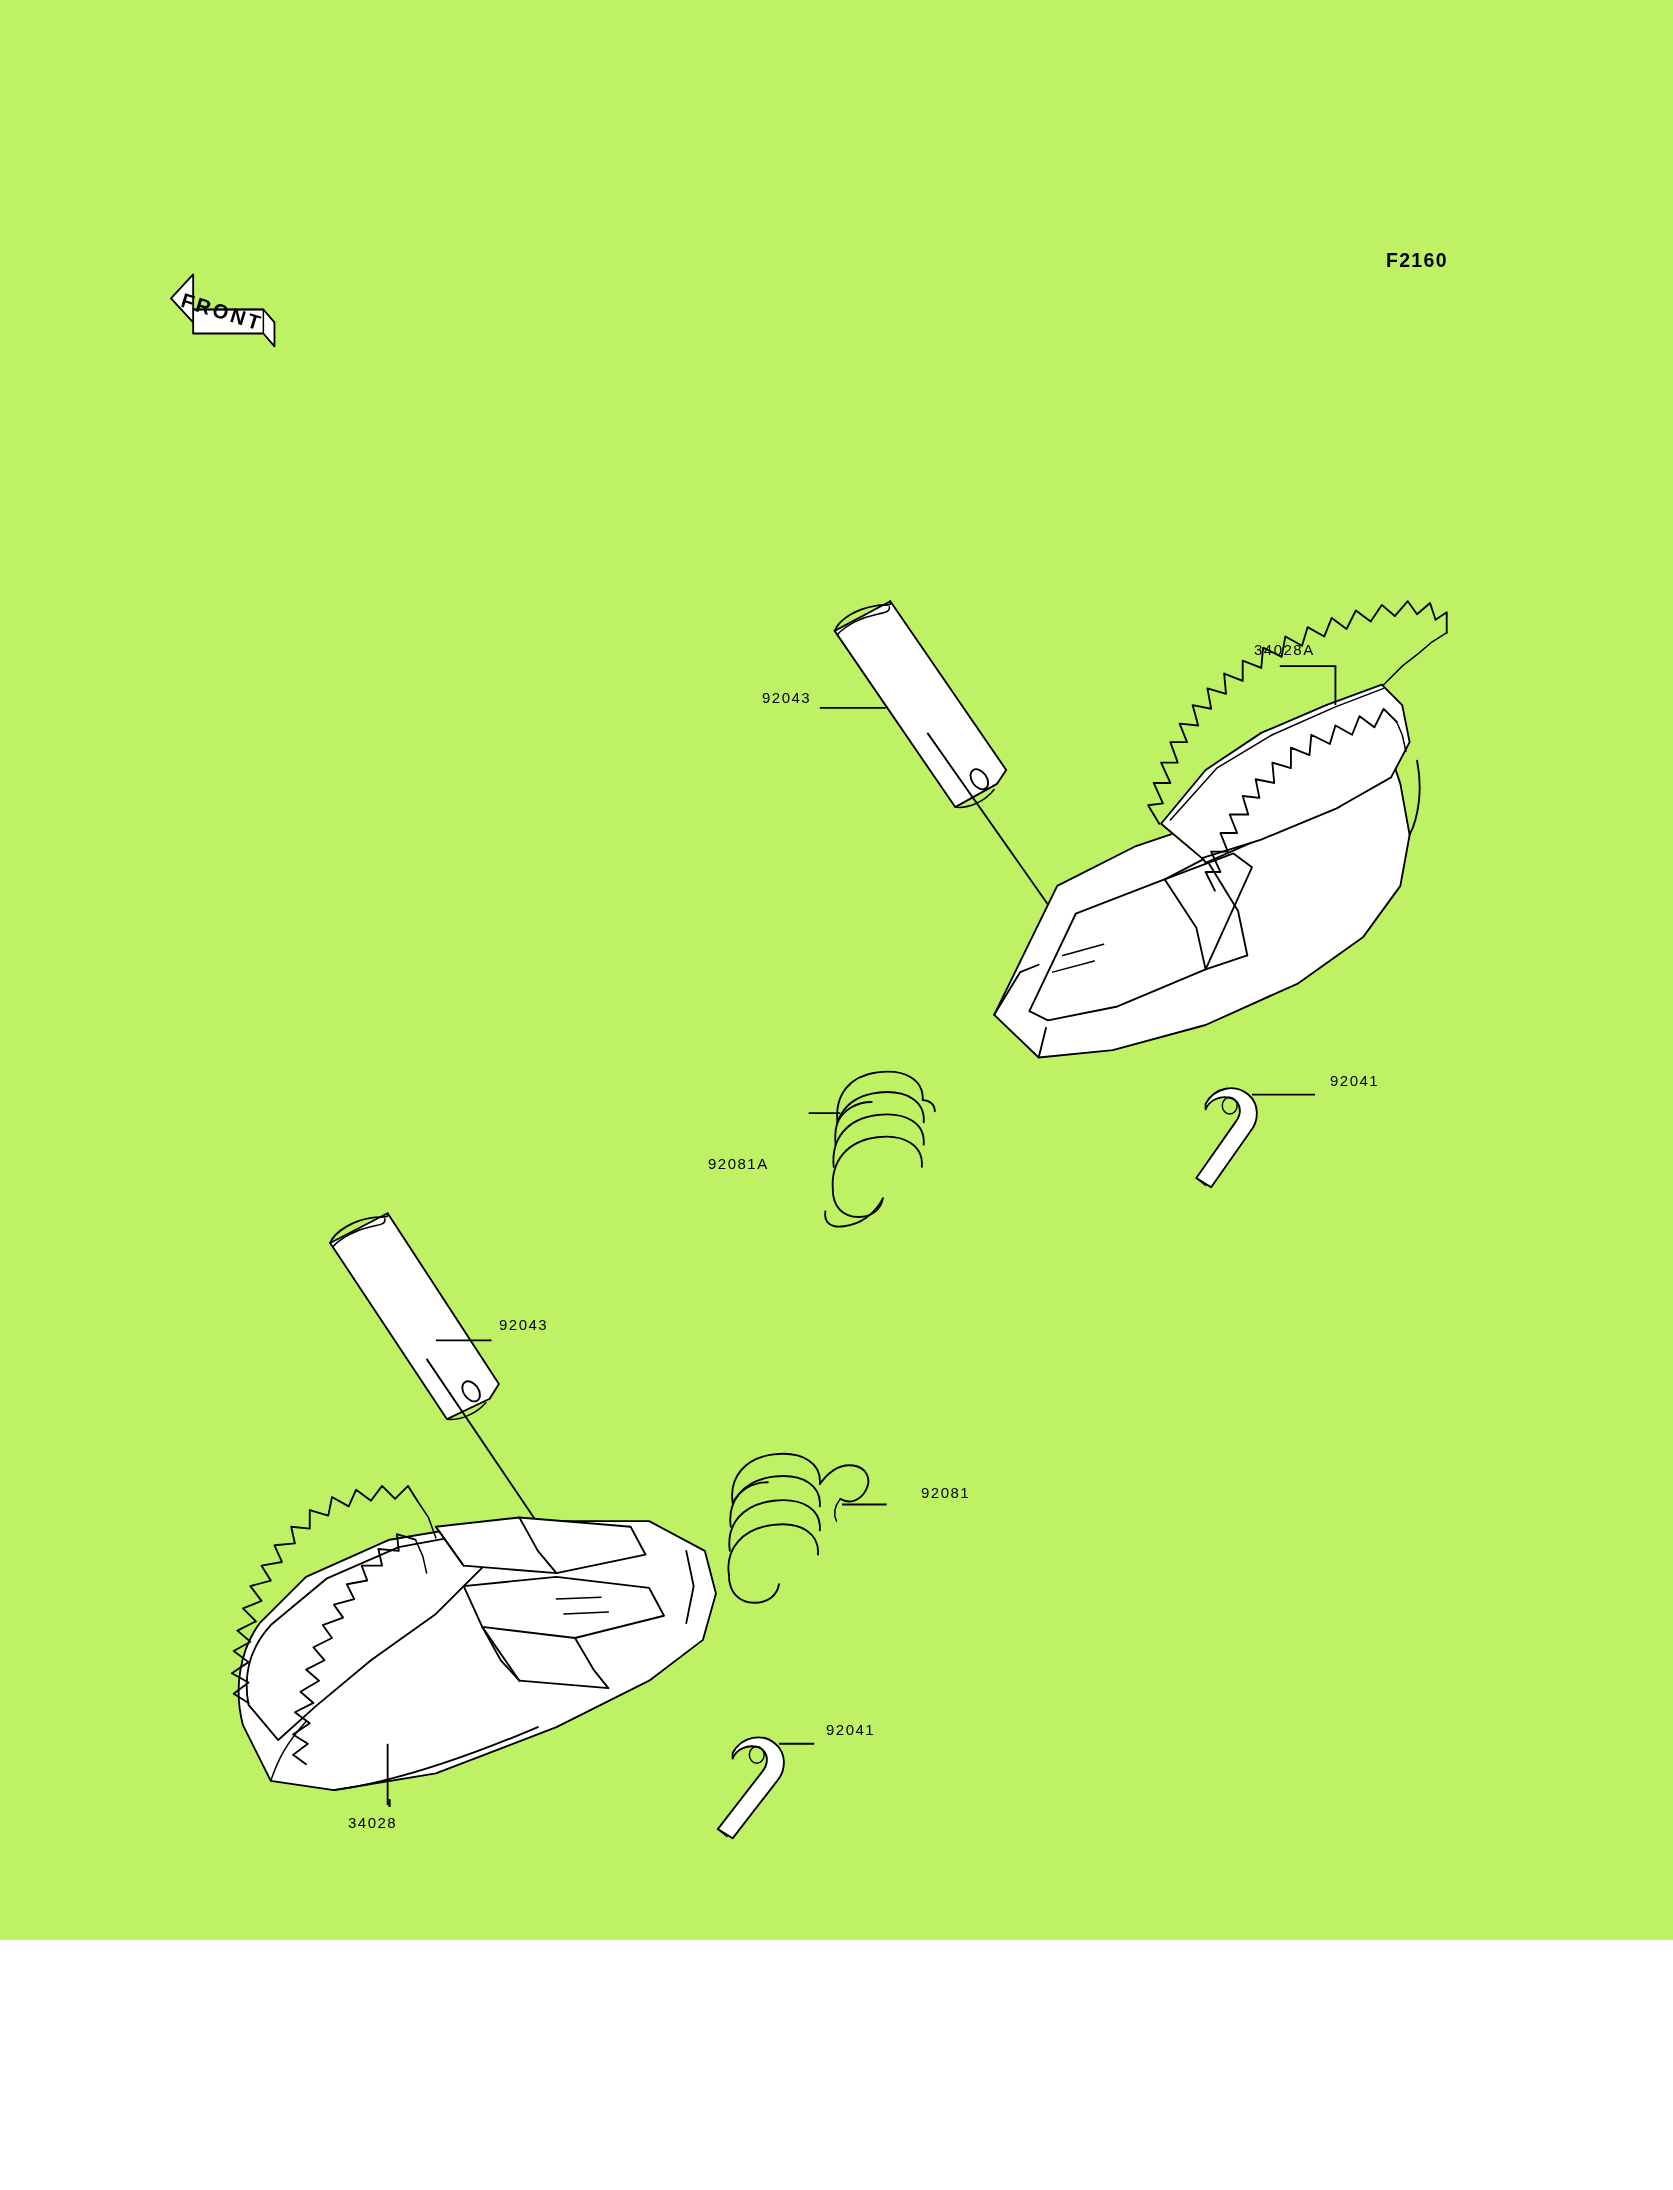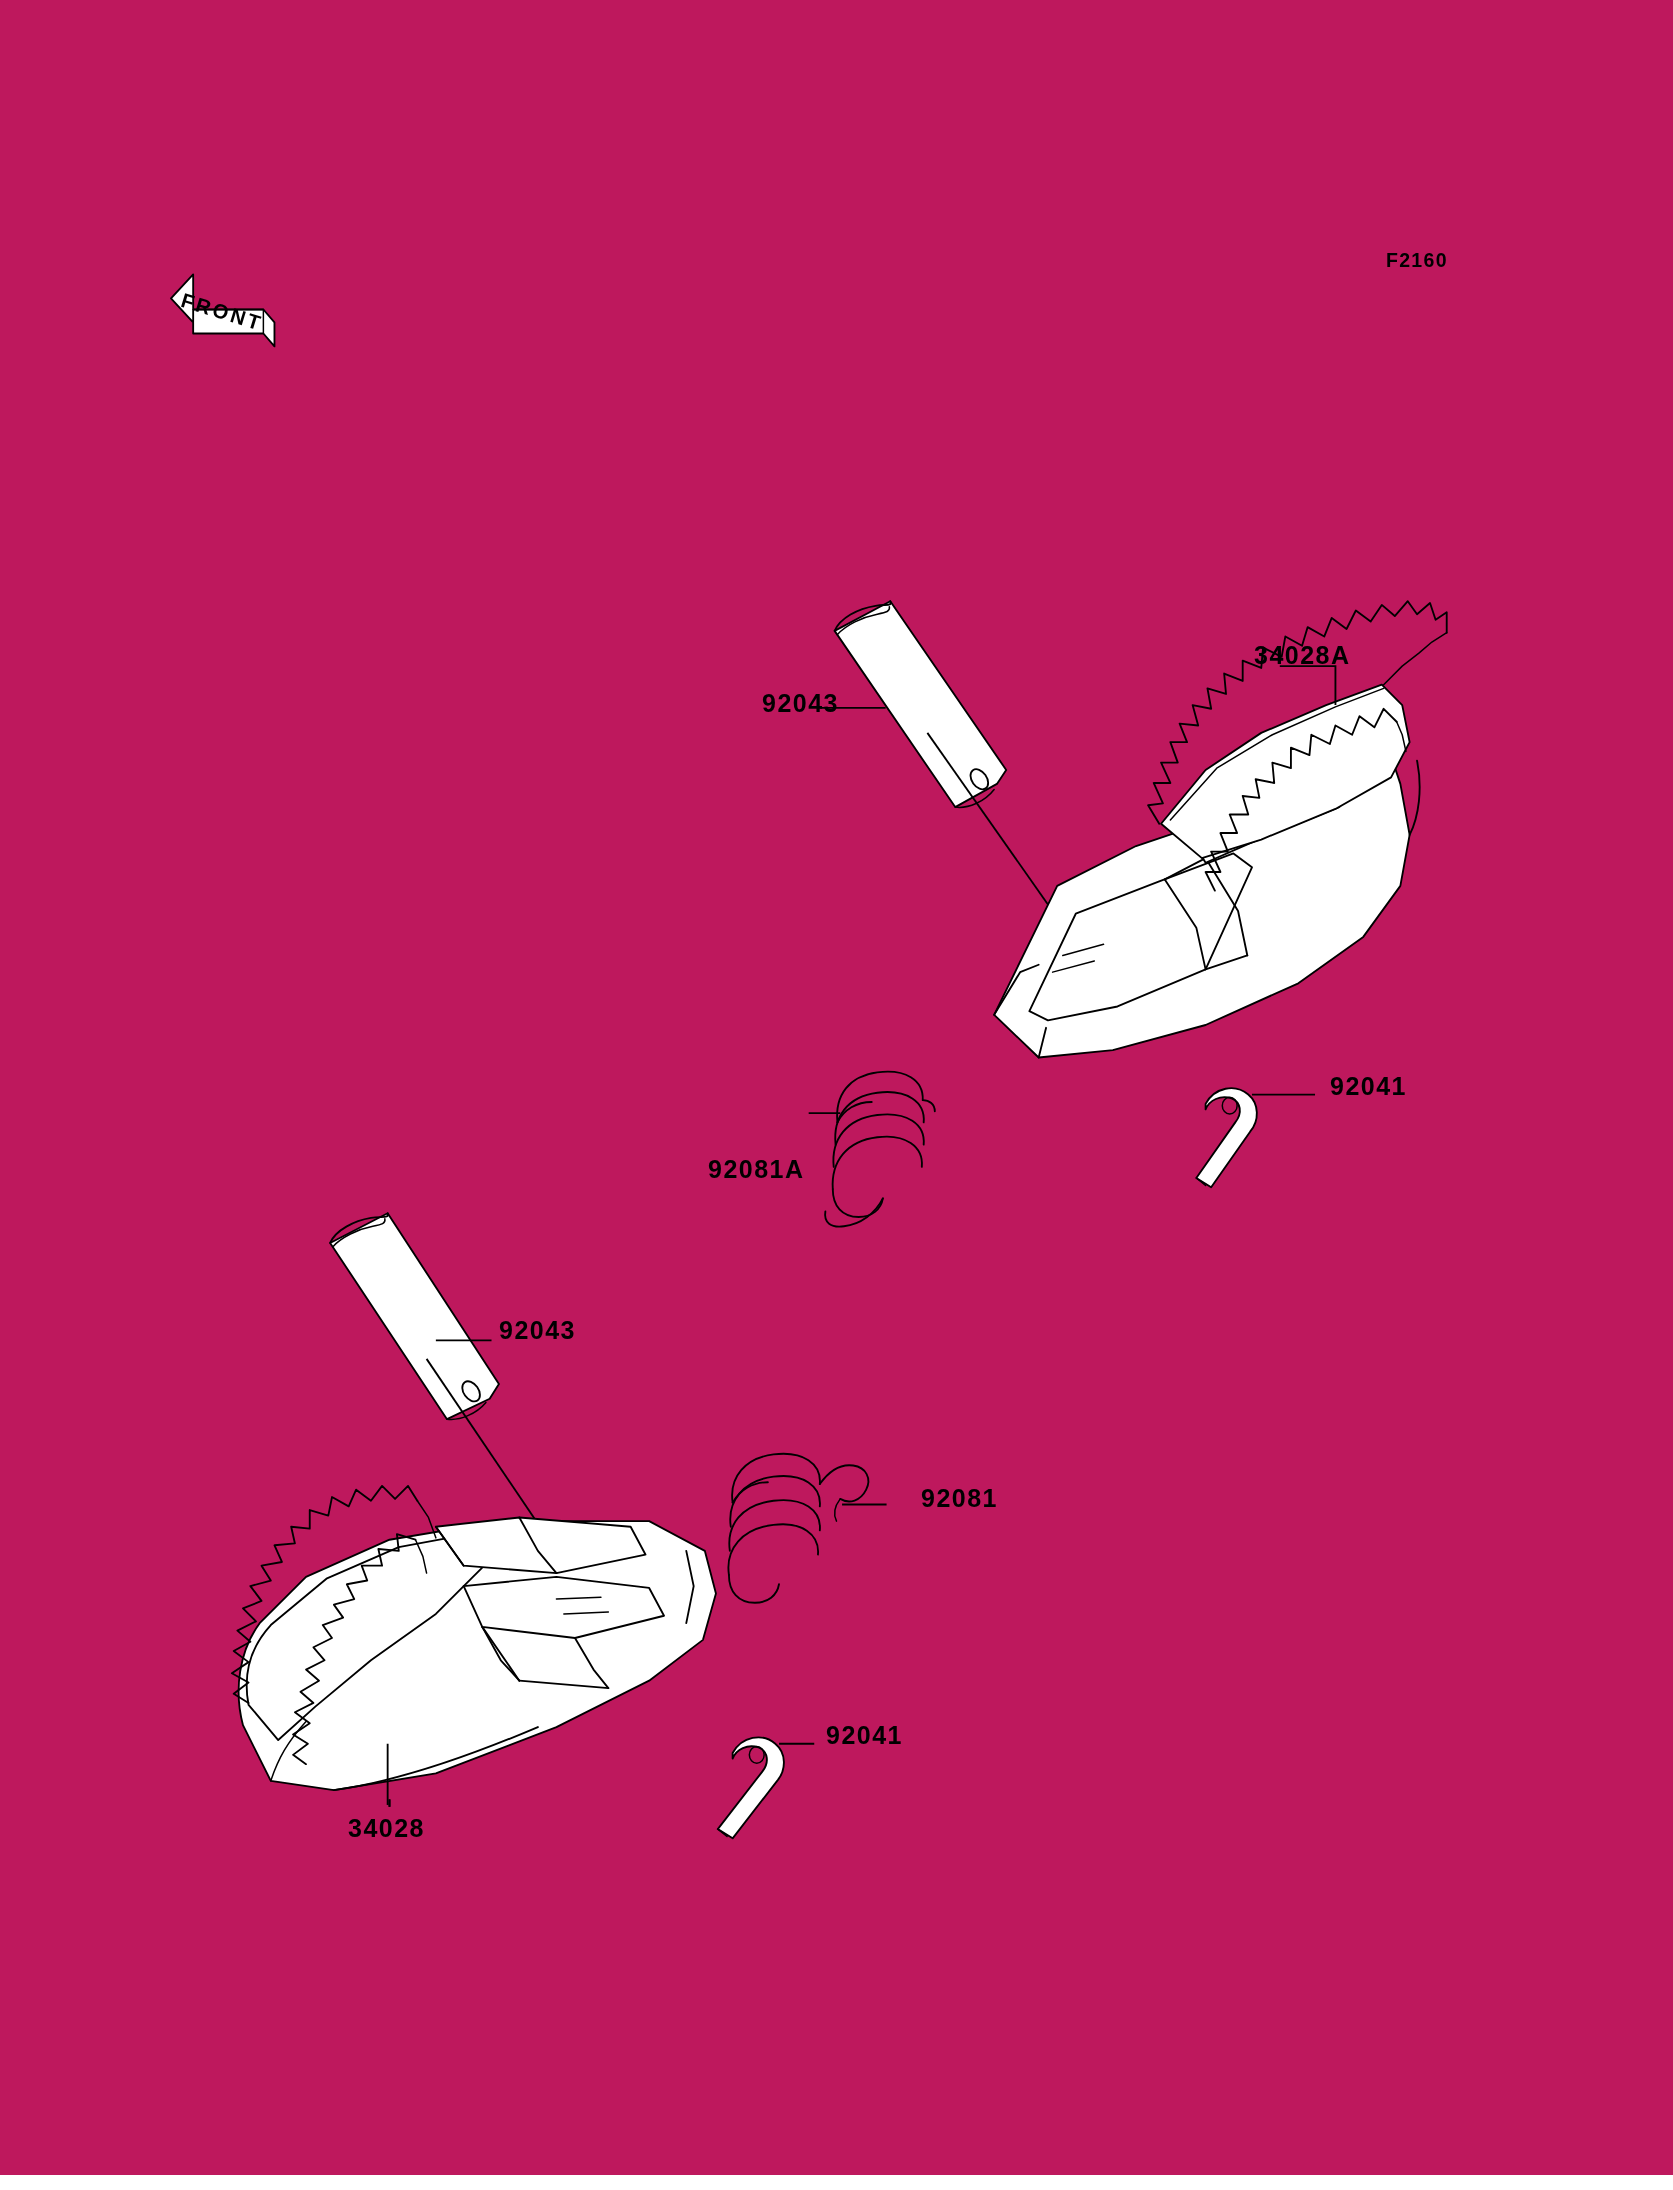--- a/index.html
+++ b/index.html
@@ -6,29 +6,29 @@
     margin: 0;
     padding: 0;
     background: #ffffff;
   }
   body {
     font-family: "Liberation Sans", sans-serif;
   }
   #page {
     position: relative;
     width: 1673px;
-    height: 2175px;
-    background: #be185d;
+    height: 1940px;
+    background: #bef264;
     overflow: hidden;
   }
   .label {
     position: absolute;
     font-family: "Liberation Sans", sans-serif;
-    font-size: 25px;
-    font-weight: bold;
+    font-size: 15px;
+    font-weight: normal;
     letter-spacing: 1.5px;
     color: #000000;
     white-space: nowrap;
   }
   .sheet-code {
     position: absolute;
     font-family: "Liberation Sans", sans-serif;
     font-size: 19.5px;
     font-weight: bold;
     letter-spacing: 1.3px;

